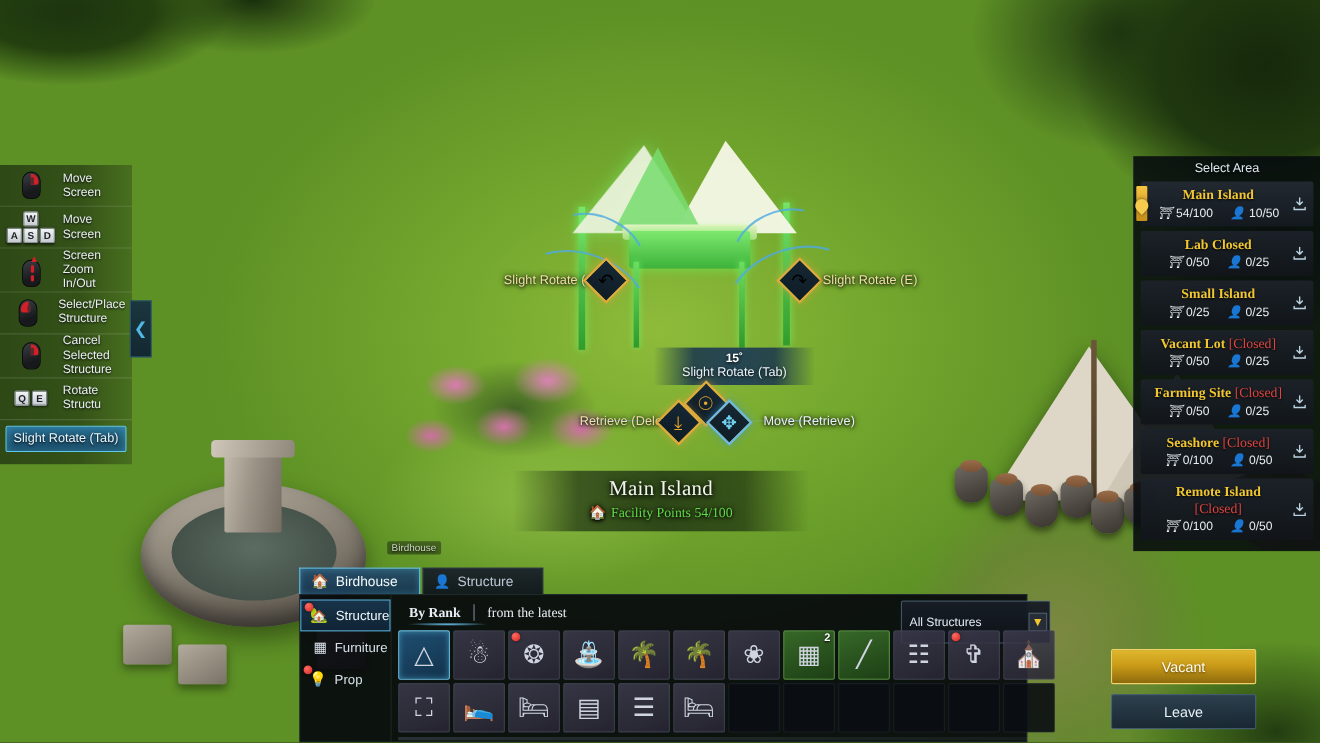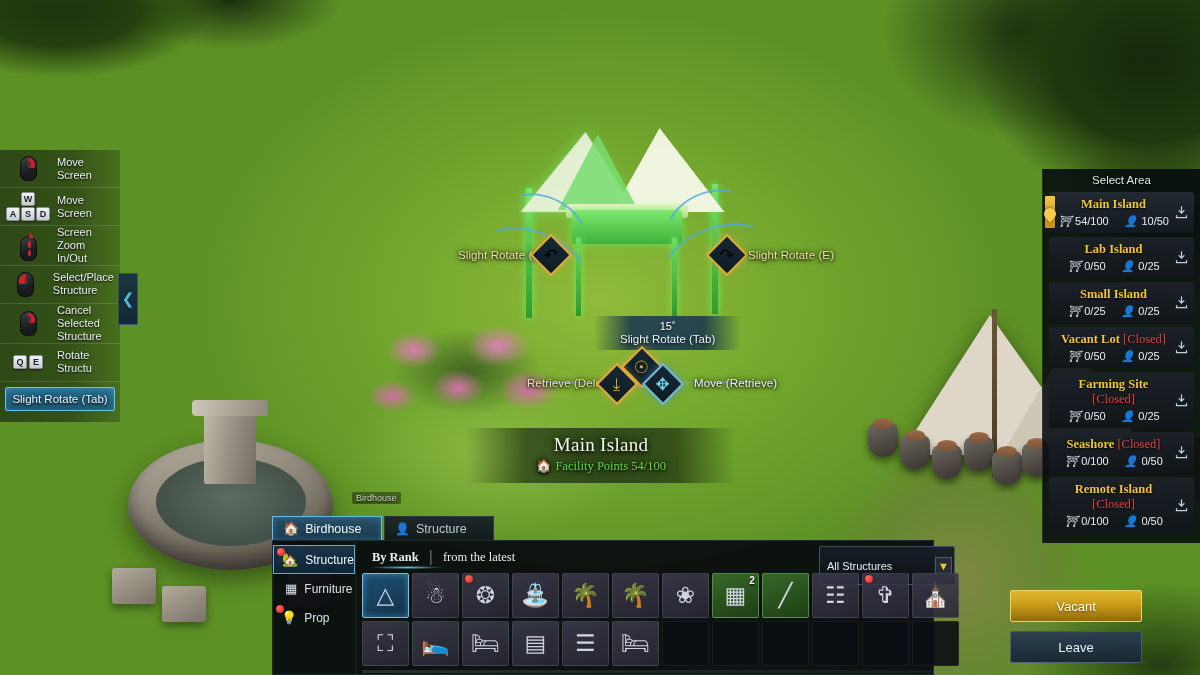--- a/index.html
+++ b/index.html
@@ -191,21 +191,21 @@
   .hint-label {
     position:absolute; color:#f0dfa8; font-size:11.5px; white-space:nowrap;
     text-shadow: 0 1px 3px #000, 0 0 6px rgba(0,0,0,.9);
     letter-spacing:.1px;
   }
   .hint-pill {
     position:absolute; padding:4px 26px 5px; text-align:center;
     background: linear-gradient(90deg, rgba(18,40,62,0) 0%, rgba(24,52,78,.85) 25%, rgba(28,58,86,.9) 50%, rgba(24,52,78,.85) 75%, rgba(18,40,62,0) 100%);
     color:#eaf3fb; font-size:11.5px; text-shadow:0 1px 3px #000;
   }
-  .hint-pill .deg { display:block; color:#fff; font-size:11px; margin-bottom:1px; }
+  .hint-pill .deg { display:block; color:#fff; font-size:11px; margin-bottom:1px;font-weight:bold; }
   .gizmo-bar {
     position:absolute; height:1px;
     background: linear-gradient(90deg, rgba(120,190,230,0), rgba(150,210,245,.85), rgba(120,190,230,0));
   }
 
   
   #island-title {
     position:absolute; left:466px; top:428px; width:270px; text-align:center;
     padding:6px 0 9px;
     background: linear-gradient(90deg, rgba(15,28,12,0) 0%, rgba(18,32,14,.62) 22%, rgba(20,36,16,.72) 50%, rgba(18,32,14,.62) 78%, rgba(15,28,12,0) 100%);
@@ -283,25 +283,24 @@
   #kh-collapse {
     position:absolute; left:118px; top:273px; width:20px; height:52px;
     background: linear-gradient(180deg, rgba(20,44,64,.9), rgba(13,32,50,.92));
     border:1px solid rgba(90,170,210,.35);
     display:flex; align-items:center; justify-content:center;
     color:#4fb9e6; font-size:15px; cursor:pointer;
   }
 
   
   #area-panel {
-    position:absolute; right:0; top:142px; width:158px;
+    position:absolute; right:0; top:142px; width:170px;
     background: rgba(6,10,14,.88);
     border-left:1px solid rgba(120,160,185,.18);
     padding-bottom:6px;
-    margin-top:27px;
   }
   #area-head {
     text-align:center; color:#dfe7ee; font-size:11.5px; padding:5px 0 6px;
     text-shadow:0 1px 2px #000;
   }
   .area-row {
     position:relative; margin:0 6px 4px; padding:5px 26px 6px 10px;
     background: linear-gradient(180deg, rgba(28,34,41,.95), rgba(17,21,26,.95));
     border-radius:2px; cursor:pointer;
   }
@@ -636,21 +635,21 @@
           <span><i class="ico">⛩</i>54/100</span>
           <span><i class="ico">👤</i>10/50</span>
         </div>
         <div class="dl-btn">
           <svg width="15" height="15" viewBox="0 0 24 24" fill="none" stroke="#bcd3e2" stroke-width="2" stroke-linecap="round">
             <path d="M12 3v10M12 13l-4-4M12 13l4-4M4 17v3h16v-3"></path>
           </svg>
         </div>
       </div>
       <div class="area-row">
-        <div class="area-name">Lab Island</div>
+        <div class="area-name">Lab Closed</div>
         <div class="area-stats">
           <span><i class="ico">⛩</i>0/50</span>
           <span><i class="ico">👤</i>0/25</span>
         </div>
         <div class="dl-btn">
           <svg width="15" height="15" viewBox="0 0 24 24" fill="none" stroke="#bcd3e2" stroke-width="2" stroke-linecap="round">
             <path d="M12 3v10M12 13l-4-4M12 13l4-4M4 17v3h16v-3"></path>
           </svg>
         </div>
       </div>

